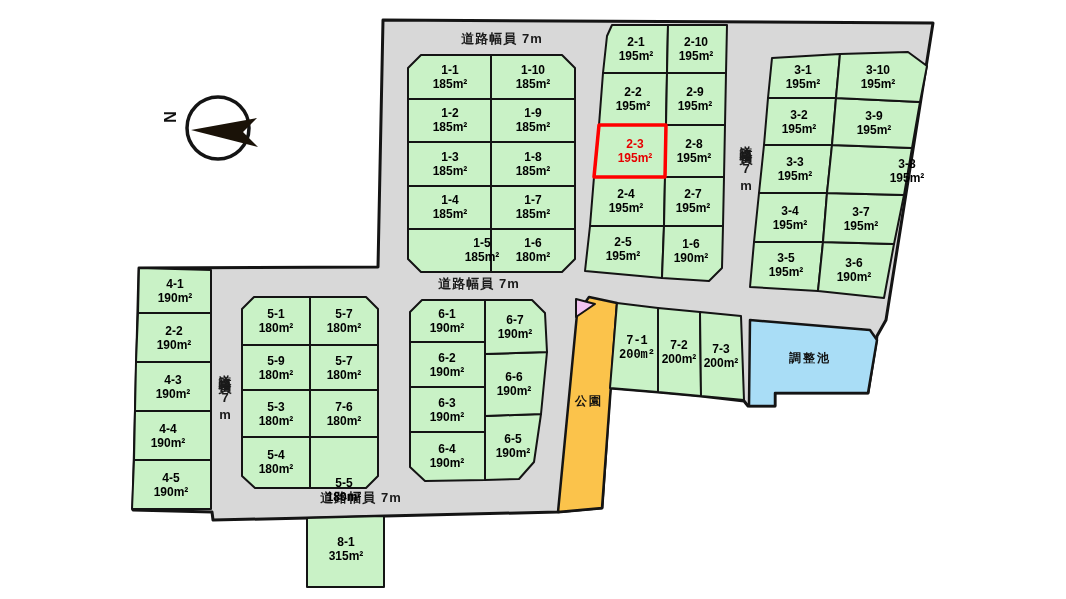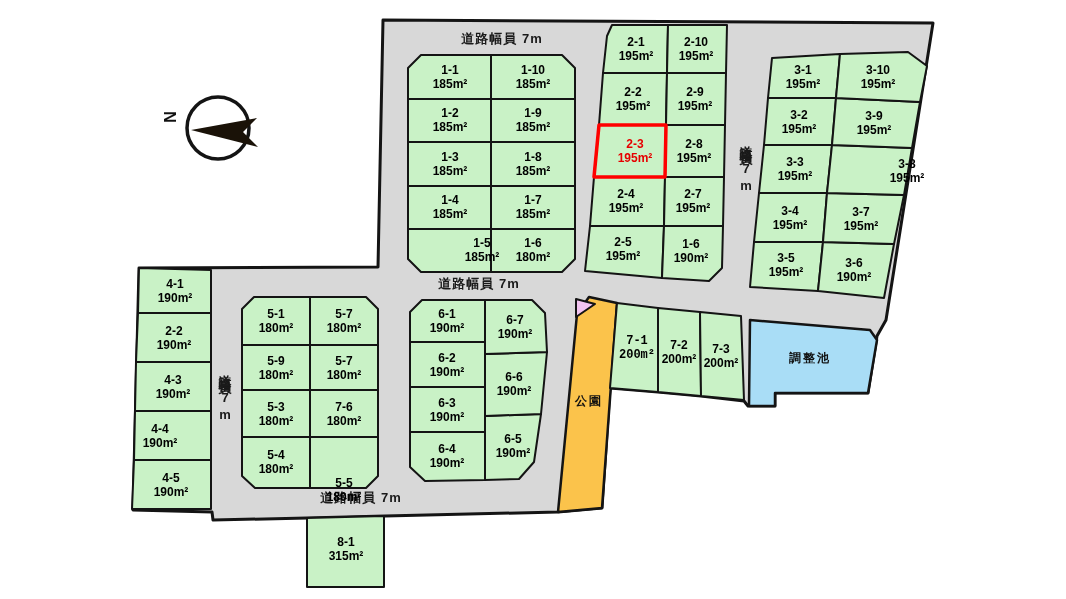--- a/index.html
+++ b/index.html
@@ -257,21 +257,21 @@
           <div>190m²</div>
         </div>
         <div class="lot-label" style="left: 174px; top: 338px;">
           <div>2-2</div>
           <div>190m²</div>
         </div>
         <div class="lot-label" style="left: 173px; top: 387px;">
           <div>4-3</div>
           <div>190m²</div>
         </div>
-        <div class="lot-label" style="left: 160px; top: 436px;">
+        <div class="lot-label" style="left: 168px; top: 436px;">
           <div>4-4</div>
           <div>190m²</div>
         </div>
         <div class="lot-label" style="left: 171px; top: 485px;">
           <div>4-5</div>
           <div>190m²</div>
         </div>
         <div class="lot-label" style="left: 276px; top: 321px;">
           <div>5-1</div>
           <div>180m²</div>

